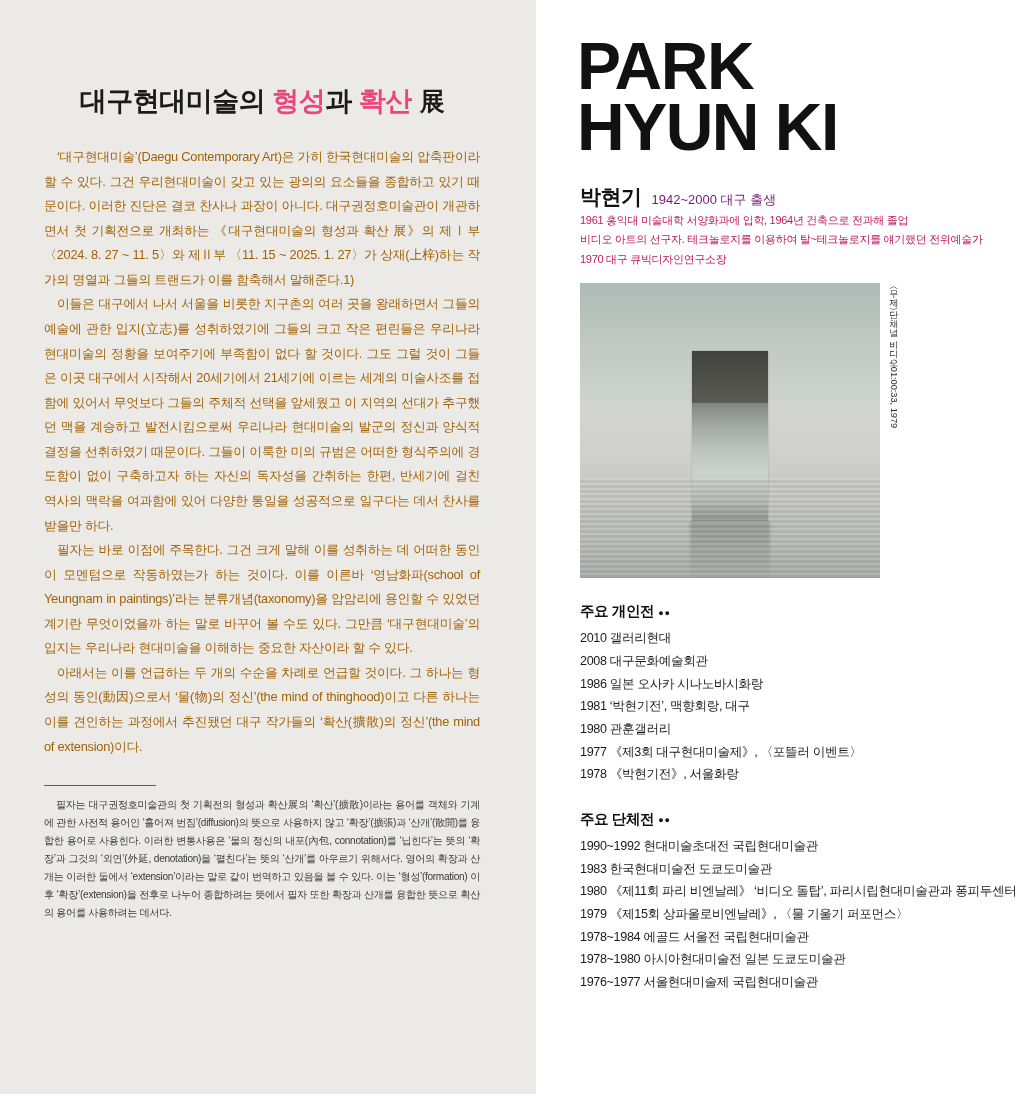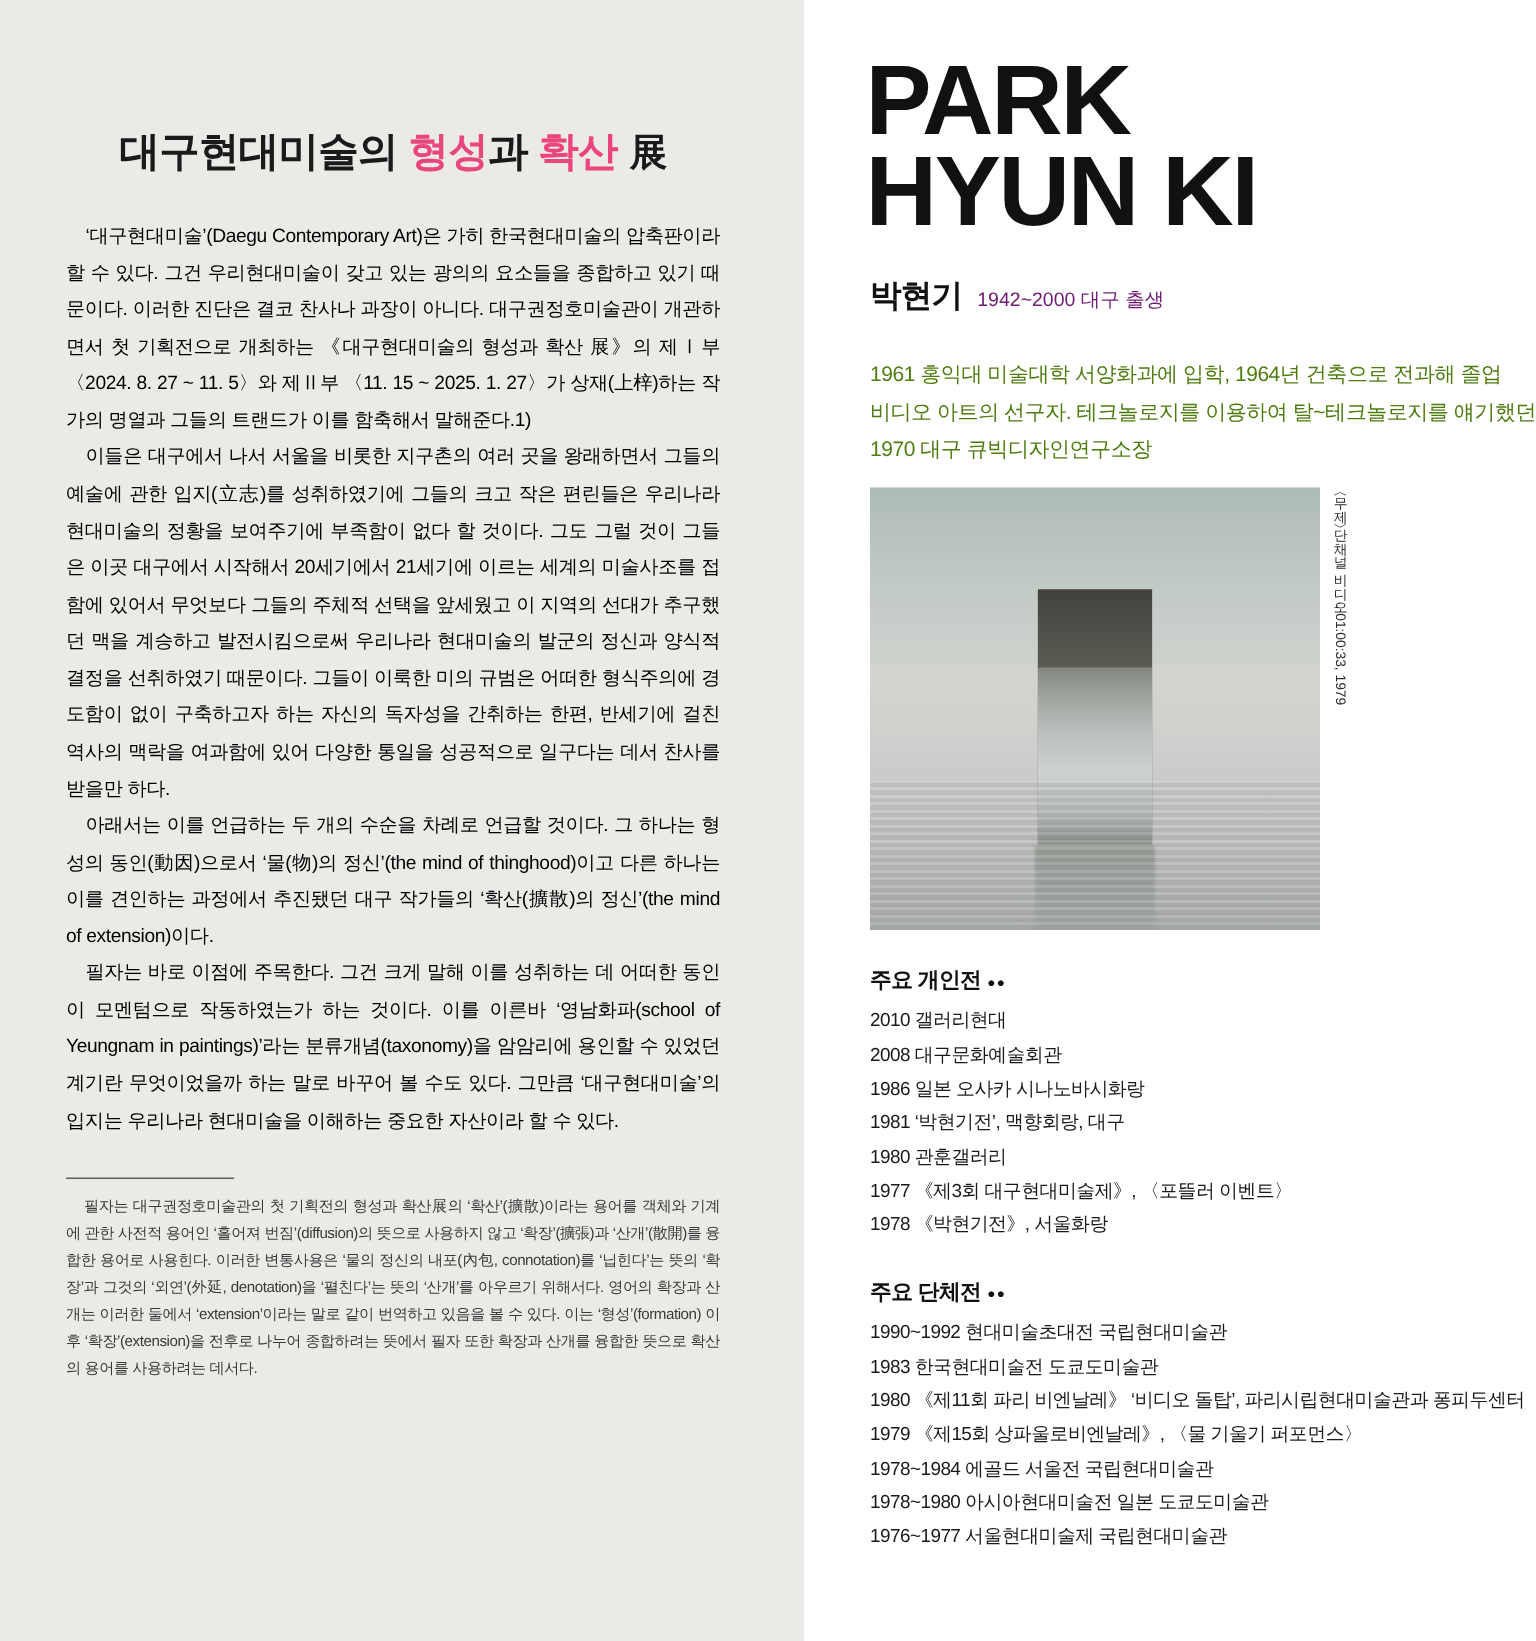--- a/index.html
+++ b/index.html
@@ -42,21 +42,21 @@
     color: #2d2d2d;
     margin-top: 32px;
     line-height: 1.75;
   }
   .byline .sep { color: #8a8a8a; margin: 0 5px; }
 
   .body-text {
     margin-top: 26px;
     font-size: 12.8px;
     line-height: 1.92;
-    color: #000000;
+    color: #a16207;
     text-align: justify;
     letter-spacing: -0.25px;
   }
   .body-text p { margin: 0; text-indent: 13px; }
 
   .rule {
     width: 112px;
     height: 1px;
     background: #5d5d5d;
     margin: 26px 0 10px 0;
@@ -100,24 +100,24 @@
     font-weight: bold;
     color: #111;
     letter-spacing: -0.5px;
   }
   .artist-years {
     font-size: 13px;
     color: #701a75;
   }
 
   .bio {
-    margin-top: 26px;
-    font-size: 14px;
+    margin-top: 0;
+    font-size: 11px;
     line-height: 1.78;
-    color: #4d7c0f;
+    color: #be185d;
     letter-spacing: -0.3px;
   }
   .bio div { white-space: nowrap; }
 
   .figure-wrap {
     margin-top: 14px;
     position: relative;
     display: flex;
     align-items: flex-start;
   }
@@ -210,22 +210,22 @@
   <div class="left-col">
 
     <h1 class="left-title">
       <span>대구현대미술의 </span><span class="accent">형성</span><span>과 </span><span class="accent">확산</span><span class="suffix">展</span>
     </h1>
 
 
     <div class="body-text">
       <p>‘대구현대미술’(Daegu Contemporary Art)은 가히 한국현대미술의 압축판이라 할 수 있다. 그건 우리현대미술이 갖고 있는 광의의 요소들을 종합하고 있기 때문이다. 이러한 진단은 결코 찬사나 과장이 아니다. 대구권정호미술관이 개관하면서 첫 기획전으로 개최하는 《대구현대미술의 형성과 확산 展》의 제Ⅰ부 〈2024. 8. 27 ~ 11. 5〉와 제Ⅱ부 〈11. 15 ~ 2025. 1. 27〉가 상재(上梓)하는 작가의 명열과 그들의 트랜드가 이를 함축해서 말해준다.1)</p>
       <p>이들은 대구에서 나서 서울을 비롯한 지구촌의 여러 곳을 왕래하면서 그들의 예술에 관한 입지(立志)를 성취하였기에 그들의 크고 작은 편린들은 우리나라 현대미술의 정황을 보여주기에 부족함이 없다 할 것이다. 그도 그럴 것이 그들은 이곳 대구에서 시작해서 20세기에서 21세기에 이르는 세계의 미술사조를 접함에 있어서 무엇보다 그들의 주체적 선택을 앞세웠고 이 지역의 선대가 추구했던 맥을 계승하고 발전시킴으로써 우리나라 현대미술의 발군의 정신과 양식적 결정을 선취하였기 때문이다. 그들이 이룩한 미의 규범은 어떠한 형식주의에 경도함이 없이 구축하고자 하는 자신의 독자성을 간취하는 한편, 반세기에 걸친 역사의 맥락을 여과함에 있어 다양한 통일을 성공적으로 일구다는 데서 찬사를 받을만 하다.</p>
+      <p>필자는 바로 이점에 주목한다. 그건 크게 말해 이를 성취하는 데 어떠한 동인이 모멘텀으로 작동하였는가 하는 것이다. 이를 이른바 ‘영남화파(school of Yeungnam in paintings)’라는 분류개념(taxonomy)을 암암리에 용인할 수 있었던 계기란 무엇이었을까 하는 말로 바꾸어 볼 수도 있다. 그만큼 ‘대구현대미술’의 입지는 우리나라 현대미술을 이해하는 중요한 자산이라 할 수 있다.</p>
       <p>아래서는 이를 언급하는 두 개의 수순을 차례로 언급할 것이다. 그 하나는 형성의 동인(動因)으로서 ‘물(物)의 정신’(the mind of thinghood)이고 다른 하나는 이를 견인하는 과정에서 추진됐던 대구 작가들의 ‘확산(擴散)의 정신’(the mind of extension)이다.</p>
-      <p>필자는 바로 이점에 주목한다. 그건 크게 말해 이를 성취하는 데 어떠한 동인이 모멘텀으로 작동하였는가 하는 것이다. 이를 이른바 ‘영남화파(school of Yeungnam in paintings)’라는 분류개념(taxonomy)을 암암리에 용인할 수 있었던 계기란 무엇이었을까 하는 말로 바꾸어 볼 수도 있다. 그만큼 ‘대구현대미술’의 입지는 우리나라 현대미술을 이해하는 중요한 자산이라 할 수 있다.</p>
     </div>
 
     <div class="rule"></div>
     <div class="footnote">필자는 대구권정호미술관의 첫 기획전의 형성과 확산展의 ‘확산’(擴散)이라는 용어를 객체와 기계에 관한 사전적 용어인 ‘홀어져 번짐’(diffusion)의 뜻으로 사용하지 않고 ‘확장’(擴張)과 ‘산개’(散開)를 융합한 용어로 사용힌다. 이러한 변통사용은 ‘물의 정신의 내포(內包, connotation)를 ‘닙힌다’는 뜻의 ‘확장’과 그것의 ‘외연’(外延, denotation)을 ‘펼친다’는 뜻의 ‘산개’를 아우르기 위해서다. 영어의 확장과 산개는 이러한 둘에서 ‘extension’이라는 말로 같이 번역하고 있음을 볼 수 있다. 이는 ‘형성’(formation) 이후 ‘확장’(extension)을 전후로 나누어 종합하려는 뜻에서 필자 또한 확장과 산개를 융합한 뜻으로 확산의 용어를 사용하려는 데서다.</div>
   </div>
 
   <div class="right-col">
 
     <div class="big-name">
       <span class="l1">PARK</span>

